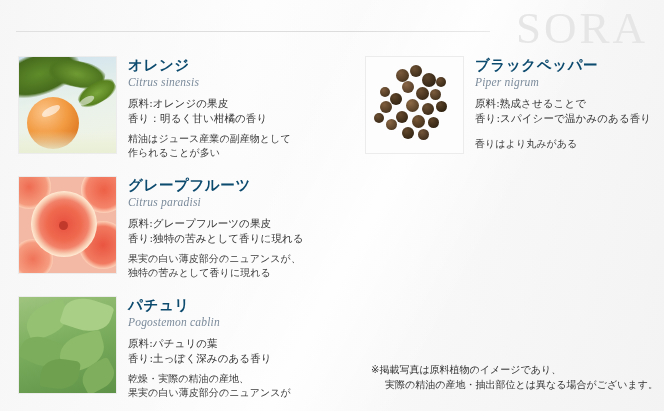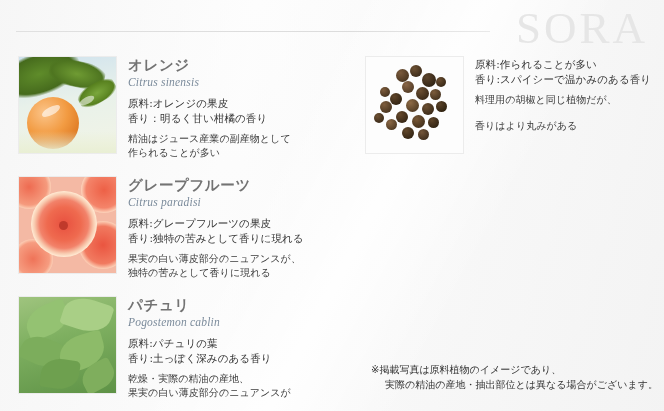--- a/index.html
+++ b/index.html
@@ -77,21 +77,21 @@
   .img-patch .l6{width:34px;height:26px;left:62px;top:66px;background:#7fae5d;transform:rotate(-28deg);border-radius:58% 12% 52% 14%;}
   
   .img-pepper{background:#fdfdfd;}
   .img-pepper b{position:absolute;display:block;border-radius:50%;}
   
   .img-howood{background:linear-gradient(150deg,#223018 0%,#2c3a1c 50%,#1a2412 100%);}
   .img-howood i.lf{border-radius:70% 14% 70% 14%;}
   .text{padding-left:11px;padding-top:1px;}
   .name{
     font-family:"DejaVu Sans","Liberation Sans",sans-serif;
-    font-size:14.5px;line-height:17px;font-weight:700;color:#737373;
+    font-size:14.5px;line-height:17px;font-weight:700;color:#0c4a6e;
     letter-spacing:.6px;margin:0 0 1px 0;
   }
   .latin{
     font-family:"Liberation Serif","DejaVu Serif",serif;
     font-style:italic;font-size:11.5px;line-height:14px;
     color:#7b8b9b;letter-spacing:.2px;margin:0 0 7px 0;
   }
   .spec{
     font-family:"DejaVu Sans","Liberation Sans",sans-serif;
     font-size:10.5px;line-height:14.5px;color:#333;margin:0;
@@ -202,23 +202,24 @@
         <b style="width:13px;height:13px;left:46px;top:58px;background:radial-gradient(circle at 35% 30%,#7a5937,#332413)"></b>
         <b style="width:11px;height:11px;left:62px;top:60px;background:radial-gradient(circle at 35% 30%,#5d4429,#241a0c)"></b>
         <b style="width:11px;height:11px;left:20px;top:62px;background:radial-gradient(circle at 35% 30%,#8a6845,#3f2d19)"></b>
         <b style="width:12px;height:12px;left:36px;top:70px;background:radial-gradient(circle at 35% 30%,#62482c,#261b0e)"></b>
         <b style="width:11px;height:11px;left:52px;top:72px;background:radial-gradient(circle at 35% 30%,#74563a,#302215)"></b>
         <b style="width:10px;height:10px;left:8px;top:56px;background:radial-gradient(circle at 35% 30%,#6d5033,#2b1f10)"></b>
         <b style="width:10px;height:10px;left:70px;top:20px;background:radial-gradient(circle at 35% 30%,#6a4d30,#2a1e10)"></b>
         <b style="width:10px;height:10px;left:14px;top:30px;background:radial-gradient(circle at 35% 30%,#7d5c3c,#362615)"></b>
       </div>
       <div class="text">
-        <p class="spec">原料:作られることが多い</p>
+        <p class="name">ブラックペッパー</p>
+        <p class="latin">Piper nigrum</p>
+        <p class="spec">原料:熟成させることで</p>
         <p class="spec">香り:スパイシーで温かみのある香り</p>
-        <p class="note">料理用の胡椒と同じ植物だが、</p>
         <p class="note" style="margin-top:12px">香りはより丸みがある</p>
       </div>
     </div>
 
 
   </div>
 </div>
 
 <div class="disclaimer">
   <div>※掲載写真は原料植物のイメージであり、</div>

